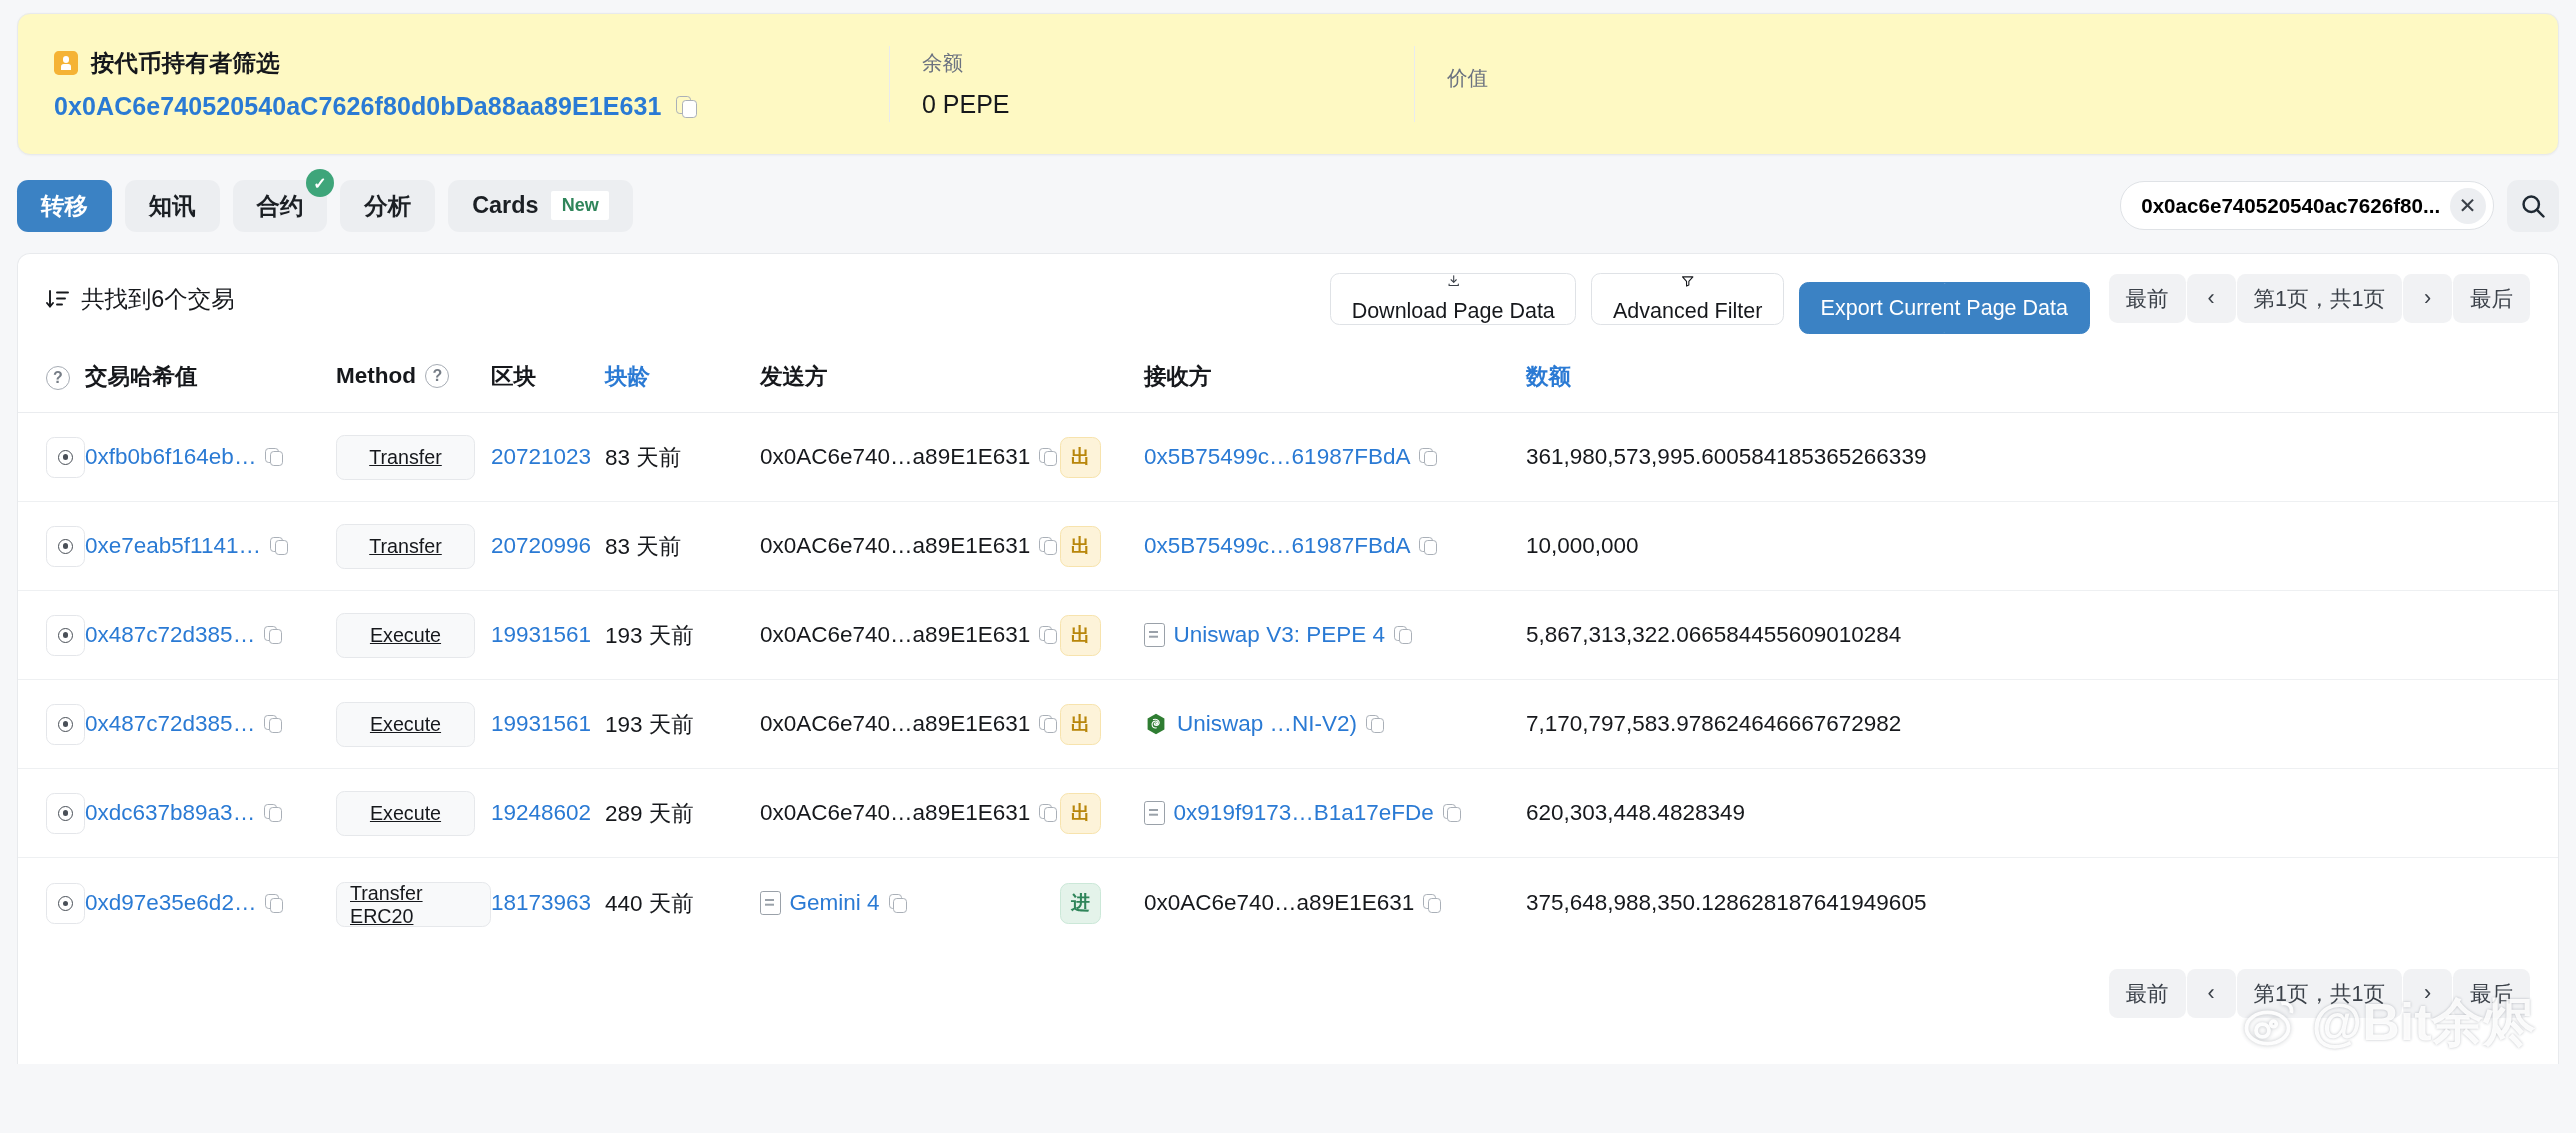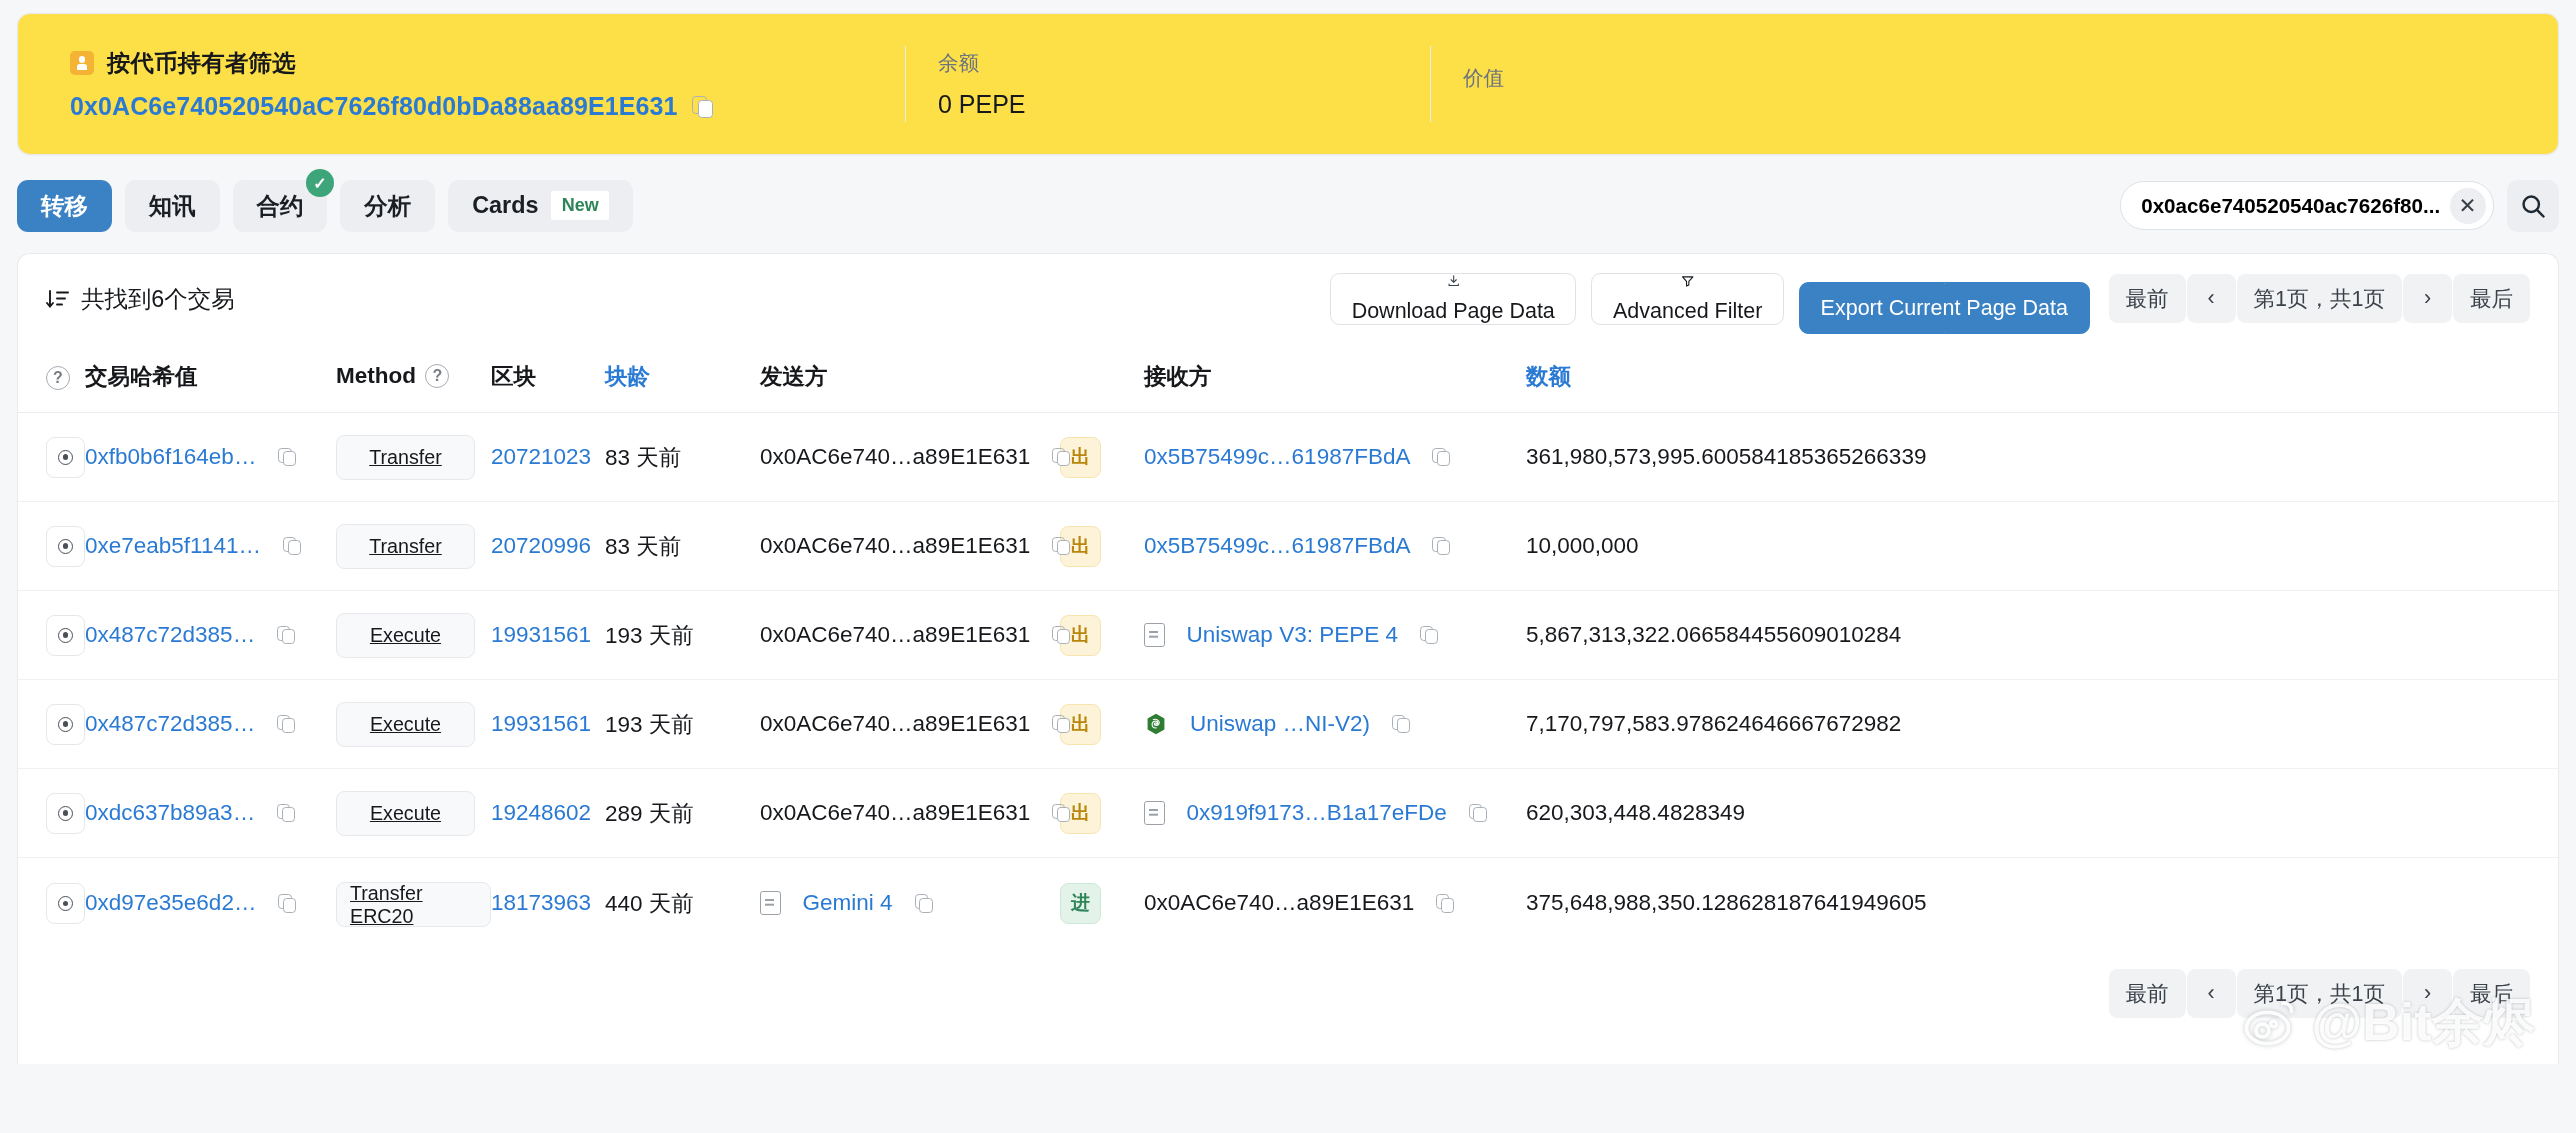--- a/index.html
+++ b/index.html
@@ -6,28 +6,27 @@
   html, body {
     width: 2576px; height: 1133px;
     background: #f6f7f9;
     font-family: "Liberation Sans", sans-serif;
     -webkit-font-smoothing: antialiased;
   }
   .page { width: 2576px; height: 1133px; position: relative; overflow: hidden; padding: 13px 17px 0 17px; }
 
   
   .header-card {
-    background: #fde047;
+    background: #fef9c3;
     border: 0.9px solid #e8eaed;
     border-radius: 13px;
     height: 142px;
     display: flex;
     align-items: stretch;
     box-shadow: 0 0.9px 1.9px rgba(16,24,40,.03);
-    padding-left: 16px;
   }
   .hc-col { display: flex; flex-direction: column; justify-content: center; padding: 0 36px; }
   .hc-col.first { width: 871px; }
   .hc-col.div { border-left: 0.9px solid #e9ebee; margin: 32px 0; padding-left: 32px; width: 525px; }
   .holder-line { display: flex; align-items: center; gap: 13px; margin-bottom: 13px; }
   .holder-ico {
     width: 24px; height: 24px; border-radius: 4.7px;
     background: #f5b335;
     display: flex; align-items: center; justify-content: center;
     flex: none;
@@ -135,21 +134,21 @@
   .c-to    { width: 382px; }
   .c-amt   { padding-right: 28px !important; }
 
   .eye {
     width: 39px; height: 41px; border: 0.9px solid #e4e6ea; border-radius: 8.4px;
     display: flex; align-items: center; justify-content: center; cursor: pointer;
   }
   .eye .o { width: 15px; height: 15px; border: 1.9px solid #4a5058; border-radius: 50%; display:flex;align-items:center;justify-content:center; }
   .eye .o i { width: 5.6px; height: 5.6px; background: #4a5058; border-radius: 50%; display:block; }
   .link { color: #2a7ad4; cursor: pointer; }
-  .cellflex { display: flex; align-items: center; gap: 22px; }
+  .cellflex { display: flex; align-items: center; gap: 9px; }
   .mono-trunc { white-space: nowrap; }
   .method-chip {
     display: inline-flex; align-items: center; justify-content: center;
     height: 45px; min-width: 139px; padding: 0 13px;
     border: 0.9px solid #e6e8eb; border-radius: 8.4px; background: #f8f9fa;
     font-size: 19.7px; color: #16181c; cursor: pointer; text-decoration: underline;
   }
   .dir {
     width: 41px; height: 41px; border-radius: 8.4px;
     display: flex; align-items: center; justify-content: center;

